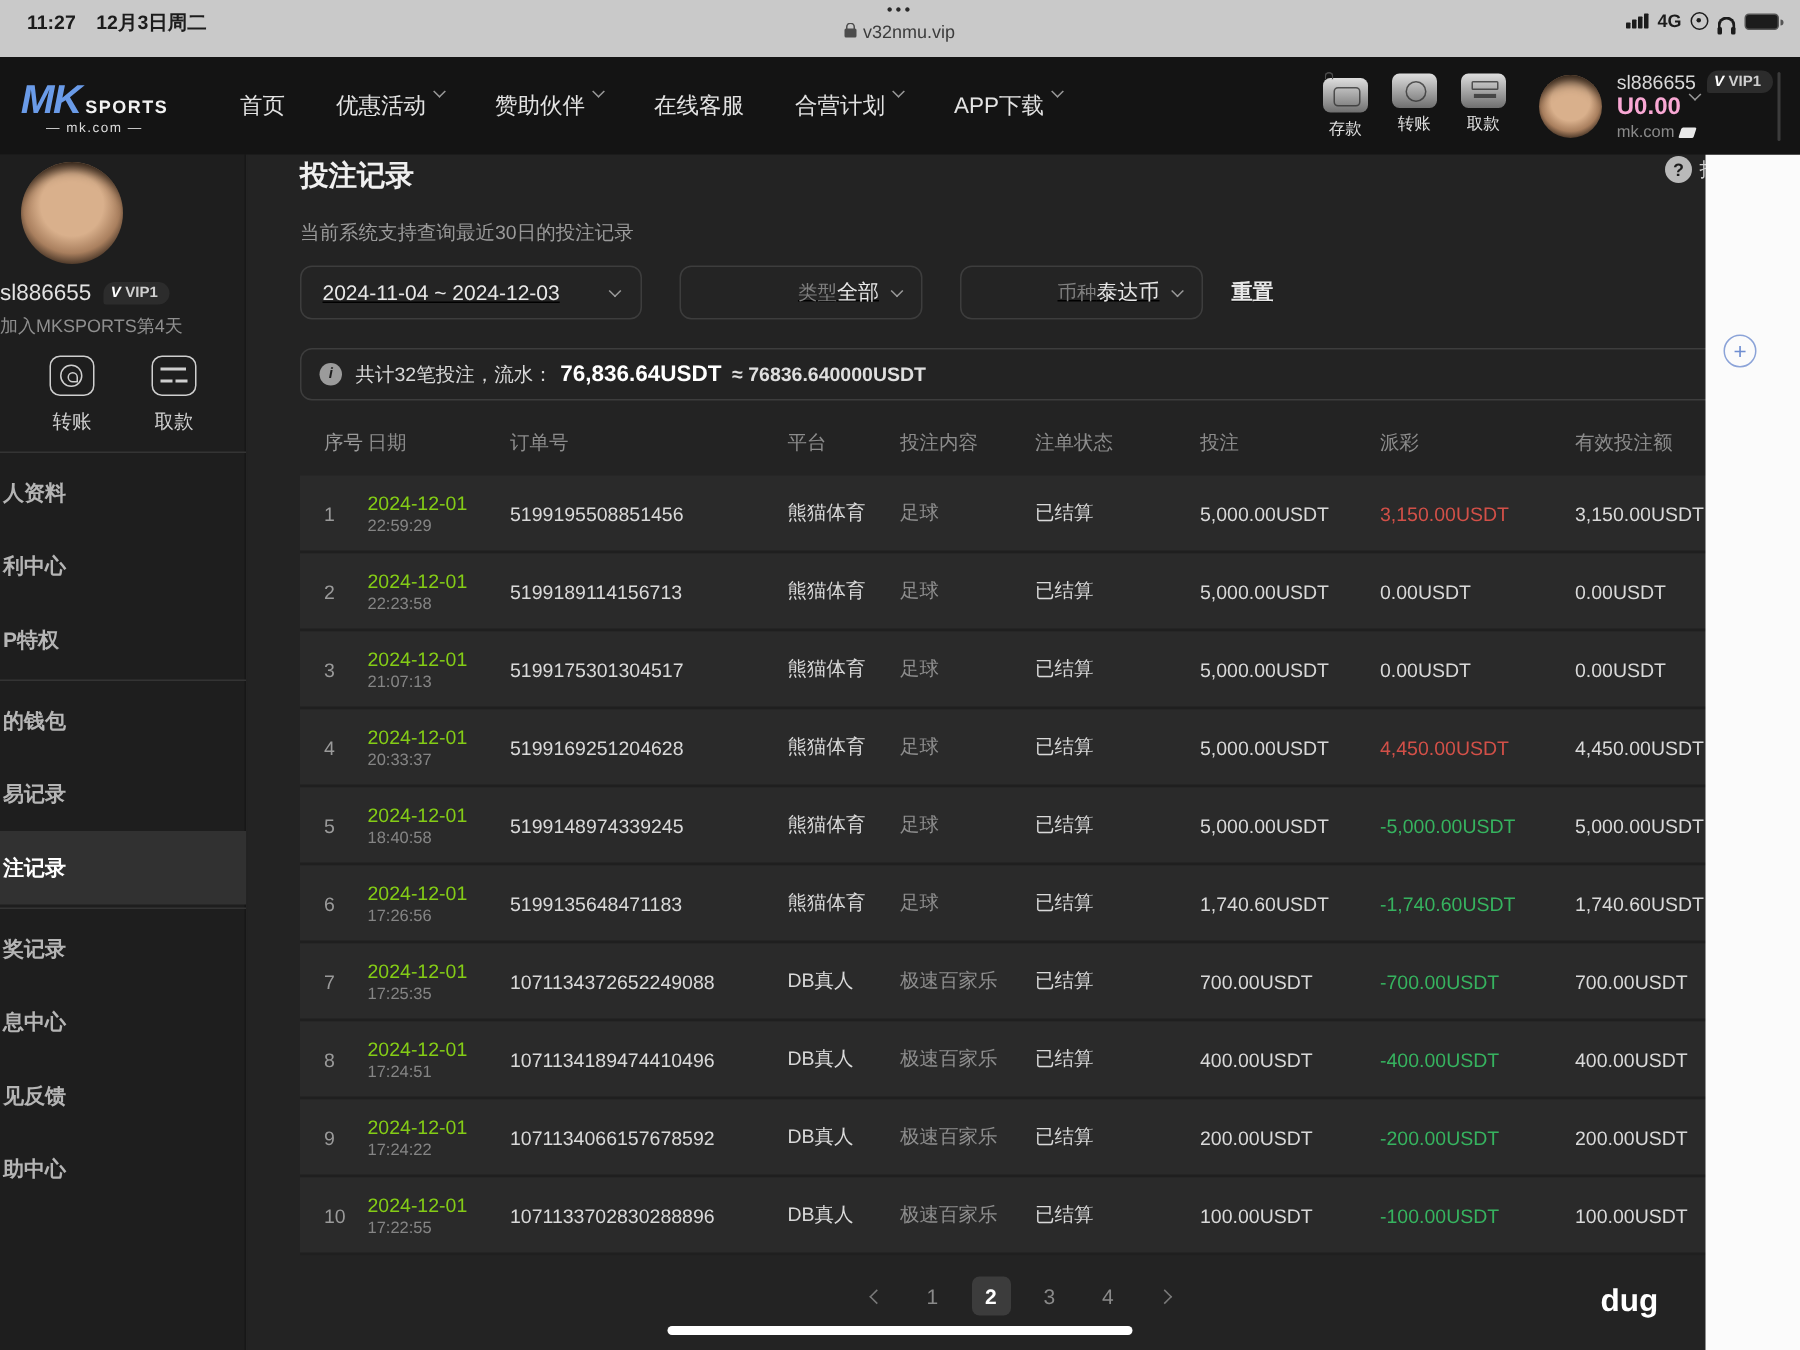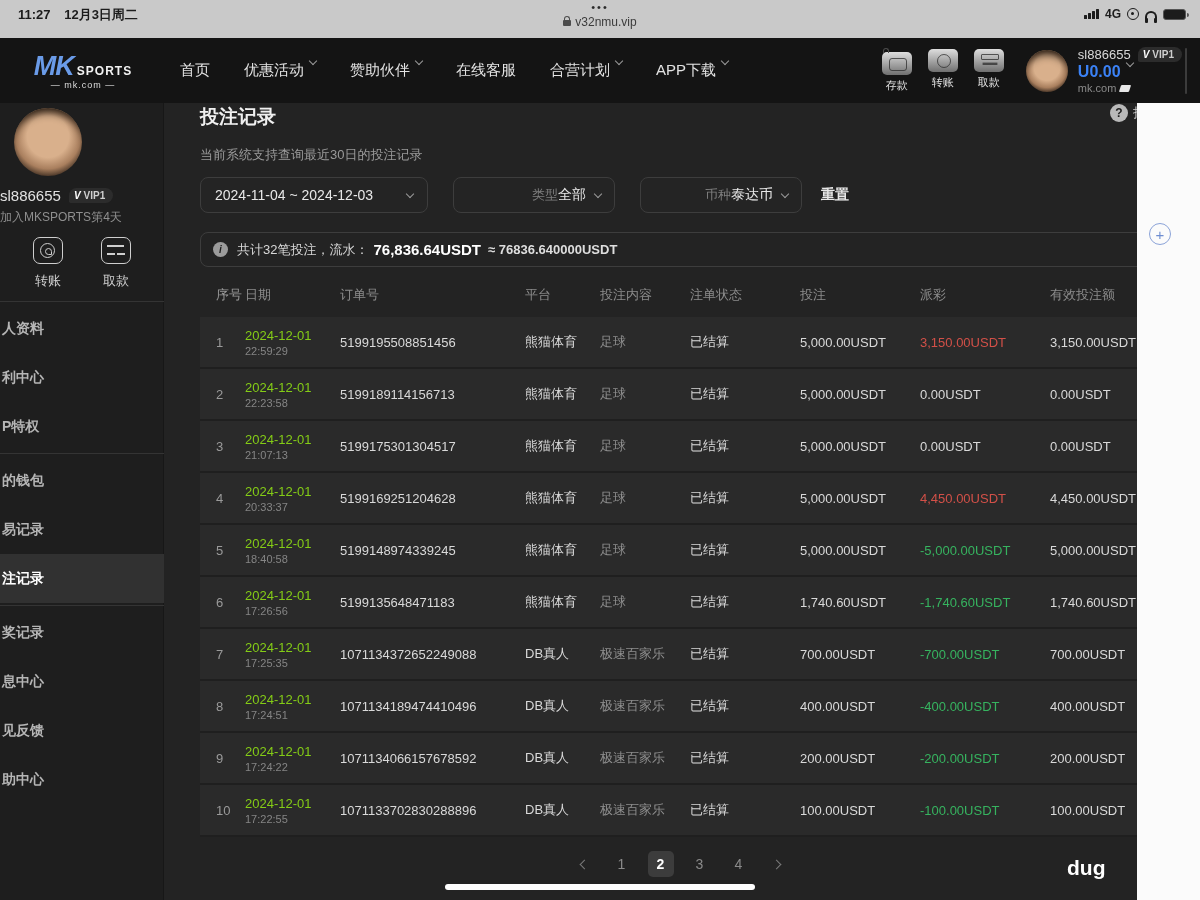--- a/index.html
+++ b/index.html
@@ -24,21 +24,21 @@
   .circ-ico { width:12px; height:12px; border:1.6px solid #1c1c1c; border-radius:50%; position:relative; }
   .circ-ico::after { content:""; position:absolute; left:3px; top:3px; width:3px; height:3px; background:#1c1c1c; border-radius:50%; }
   .headset { width:12px; height:9px; border:2px solid #1c1c1c; border-bottom:none; border-radius:7px 7px 0 0; position:relative; margin-top:3px; }
   .headset::before,.headset::after { content:""; position:absolute; bottom:-3px; width:3px; height:5px; background:#1c1c1c; border-radius:1px; }
   .headset::before { left:-2px; } .headset::after { right:-2px; }
   .battery { width:23px; height:11px; border:1px solid #555; border-radius:3px; position:relative; background:#1c1c1c; }
   .battery::after { content:""; position:absolute; right:-3.5px; top:3px; width:2px; height:4px; background:#555; border-radius:0 2px 2px 0; }
 
   
   .navbar { position:absolute; top:38px; left:0; width:1200px; height:65px; background:#141414; z-index:30; display:flex; align-items:center; }
-  .logo { margin-left:24px; width:118px; text-align:center; }
+  .logo { margin-left:4px; width:118px; text-align:center; }
   .logo-row { display:flex; align-items:baseline; justify-content:center; gap:3px; }
   .logo-mk { font-size:27px; font-weight:bold; font-style:italic; color:#6a9be8; letter-spacing:-1px; }
   .logo-sports { font-size:12px; font-weight:bold; color:#f2f2f2; letter-spacing:1px; }
   .logo-domain { font-size:9px; color:#dcdcdc; letter-spacing:1px; margin-top:-2px; }
   .nav-menu { display:flex; align-items:center; gap:34px; margin-left:38px; }
   .nav-item { display:flex; align-items:flex-start; gap:6px; color:#e3e3e3; font-size:15px; cursor:pointer; white-space:nowrap; }
   .chev { width:6px; height:6px; border-right:1.5px solid #9a9a9a; border-bottom:1.5px solid #9a9a9a; transform:rotate(45deg); margin-top:-3px; }
   .nav-right { margin-left:auto; display:flex; align-items:center; margin-right:18px; }
   .nav-action { display:flex; flex-direction:column; align-items:center; gap:3px; margin-right:16px; cursor:pointer; }
   .na-icon { width:30px; height:23px; border-radius:5px; background:linear-gradient(180deg,#dedede,#6f6f6f); position:relative; }
@@ -47,21 +47,21 @@
   .na-icon.card::after { height:4px; top:5px; border-radius:1px; box-shadow:0 7px 0 -1.6px #2c2c2c; border-width:1.4px; }
   .na-label { font-size:11px; color:#e0e0e0; }
   .avatar { border-radius:50%; background:radial-gradient(circle at 50% 42%, #d9b08c 0 40%, #a97f5e 62%, #402f22 78%, #2b211a 100%); box-shadow:inset 0 10px 8px -6px #241a12; }
   .nav-avatar { width:42px; height:42px; margin:0 10px 0 6px; }
   .user-col { display:flex; flex-direction:column; gap:1px; }
   .user-row1 { display:flex; align-items:center; gap:7px; }
   .user-name { font-size:13px; color:#d8d8d8; }
   .vip-badge { display:inline-flex; align-items:center; gap:3px; background:#2c2c2c; border-radius:9px 9px 9px 2px; padding:2px 8px 2px 5px; }
   .vip-v { color:#fff; font-weight:bold; font-style:italic; font-size:10px; }
   .vip-t { color:#cfcfcf; font-size:10px; font-weight:bold; }
-  .user-balance { display:flex; align-items:flex-start; gap:6px; color:#3b82f6; font-weight:bold; font-size:16px; }
+  .user-balance { display:flex; align-items:flex-start; gap:6px; color:#f9a8d4; font-weight:bold; font-size:16px; }
   .user-site { display:flex; align-items:center; gap:4px; font-size:11px; color:#8a8a8a; }
   .site-check { width:10px; height:7px; background:#e8e8e8; transform:skewX(-18deg); border-radius:1px; }
   .nav-scroll-line { position:absolute; right:13px; top:10px; width:2px; height:46px; background:#3c3c3c; border-radius:1px; }
 
   
   .sidebar { position:absolute; top:103px; left:0; width:164px; height:797px; background:#1e1e1e; border-right:1px solid #171717; z-index:10; }
   .side-avatar { width:68px; height:68px; position:absolute; left:14px; top:5px; }
   .side-name-row { position:absolute; left:0; top:84px; display:flex; align-items:center; gap:8px; width:164px; }
   .side-name { font-size:15px; color:#e2e2e2; }
   .side-joined { position:absolute; left:0; top:106px; font-size:12px; color:#8f8f8f; white-space:nowrap; }
@@ -75,21 +75,21 @@
   .sa-label { font-size:13px; color:#d2d2d2; }
   .side-menu { position:absolute; left:0; top:196px; width:164px;font-weight:bold; }
   .side-divider { height:1px; background:#343434; margin:2px 0; }
   .side-item { height:49px; display:flex; align-items:center; padding-left:2px; font-size:14px; color:#b5b5b5; cursor:pointer; }
   .side-item.active { background:#313131; color:#ffffff; }
 
   
   .main { position:absolute; top:103px; left:165px; right:0; bottom:0; background:#232323; padding-left:35px; z-index:5; }
   .page-title { font-size:19px; font-weight:bold; color:#f0f0f0; margin-top:1px; }
   .page-sub { font-size:13px; color:#9a9a9a; margin-top:16px; }
-  .filters { display:flex; align-items:center; margin-top:13px; gap:25px; }
+  .filters { display:flex; align-items:center; margin-top:13px; gap:25px;text-decoration:underline; }
   .chip { height:36px; background:#242424; border:1px solid #3d3d3d; border-radius:8px; display:flex; align-items:center; cursor:pointer; }
   .chip-date { width:228px; padding:0 14px; justify-content:space-between; }
   .chip-sel { width:162px; padding:0 13px; justify-content:flex-end; }
   .chip-val { color:#e8e8e8; font-size:14px; }
   .chip-label { color:#7f7f7f; font-size:13px; }
   .chip-right { display:flex; align-items:center; gap:9px; }
   .reset-btn { color:#e8e8e8; font-size:14px; font-weight:bold; margin-left:-6px; cursor:pointer; }
   .summary { margin-top:19px; width:960px; height:35px; border:1px solid #3d3d3d; border-radius:8px; display:flex; align-items:center; padding:0 12px; gap:9px; }
   .info-ico { width:15px; height:15px; border-radius:50%; background:#9b9b9b; color:#1e1e1e; font-size:10px; font-weight:bold; display:flex; align-items:center; justify-content:center; font-style:italic; }
   .sum-text { font-size:13px; color:#d8d8d8; }

